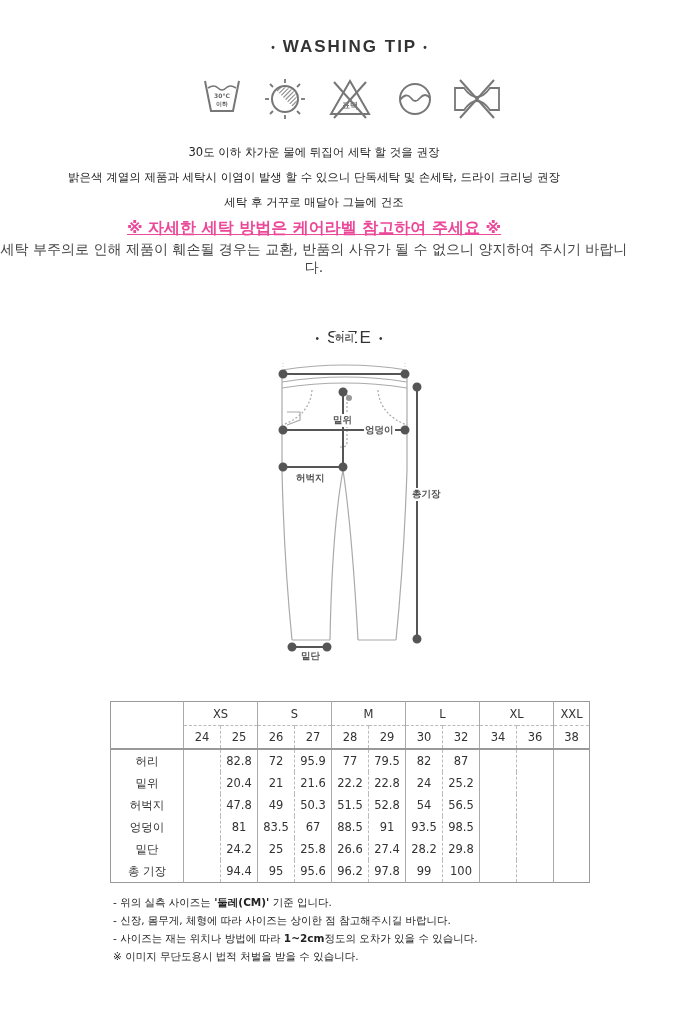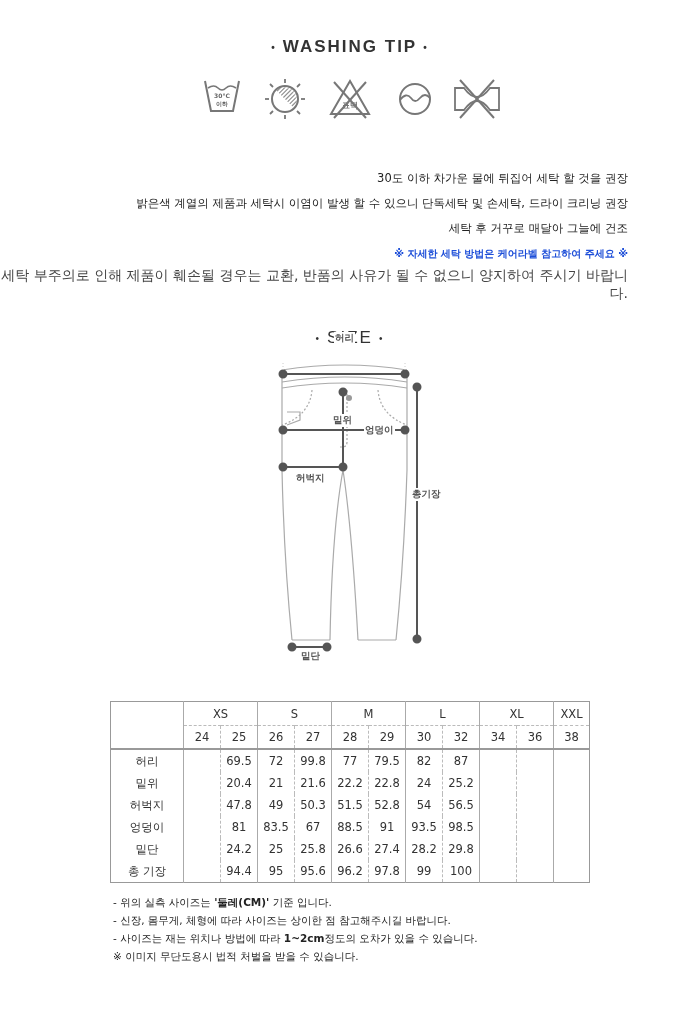--- a/index.html
+++ b/index.html
@@ -7,23 +7,23 @@
          font-family: "DejaVu Sans", "Liberation Sans", sans-serif; color:#333; }
   .title { position:absolute; left:0; width:700px; text-align:center;
            font-family:"Liberation Sans", sans-serif; letter-spacing:2px; color:#333; }
   .title .dot { font-size:10px; vertical-align:middle; margin:0 6px; }
   #wash-title { top:37px; font-size:17px;font-weight:bold; }
   #size-title { top:304px; font-size:17px;margin-top:24px; }
 
   .icons { position:absolute; top:78px; left:190px; width:320px; height:50px; }
   .icons svg { position:absolute; top:0; }
 
-  .wash-lines { position:absolute; top:140px; left:0; width:628px; text-align:right; font-size:11.5px; color:#222;margin-top:26px; }
+  .wash-lines { position:absolute; top:140px; left:0; width:628px; text-align:center; font-size:11.5px; color:#222; }
   .wash-lines div { height:25px; line-height:25px; }
-  .wash-lines .bold { font-weight:bold; font-size:10px; color:#1d4ed8; }
+  .wash-lines .bold { font-weight:bold; font-size:16px; color:#ec4899;text-decoration:underline; }
   .wash-lines .small { font-size:14px; color:#444; height:20px; line-height:18px; }
 
   .diagram { position:absolute; top:330px; left:270px; width:180px; height:340px; }
   .dlabel { position:absolute; font-size:9.5px; font-weight:bold; color:#555; background:#fff; padding:0 1px; }
 
   table.size { position:absolute; top:701px; left:110px; width:479px; border-collapse:collapse;
                font-family:"DejaVu Sans", sans-serif; font-size:11.5px; color:#333; table-layout:fixed; }
   table.size td { text-align:center; padding:0; height:22px; }
   table.size .h1 td { height:23px; font-size:11.5px;text-align:center; }
   table.size .h2 td { border-bottom:2px solid #999; }
@@ -202,23 +202,23 @@
     <td class="bd bt">32</td>
     <td class="bl bt">34</td>
     <td class="bd bt">36</td>
     <td class="bl bt">38</td>
   </tr>
   </tbody>
     <tbody id="rows">
       <tr>
         <td class="label-cell">허리</td>
         <td class="bl"></td>
-        <td class="bd">69.5</td>
+        <td class="bd">82.8</td>
         <td class="bl">72</td>
-        <td class="bd">99.8</td>
+        <td class="bd">95.9</td>
         <td class="bl">77</td>
         <td class="bd">79.5</td>
         <td class="bl">82</td>
         <td class="bd">87</td>
         <td class="bl"></td>
         <td class="bd"></td>
         <td class="bl"></td>
       </tr>
       <tr>
         <td class="label-cell">밑위</td>

